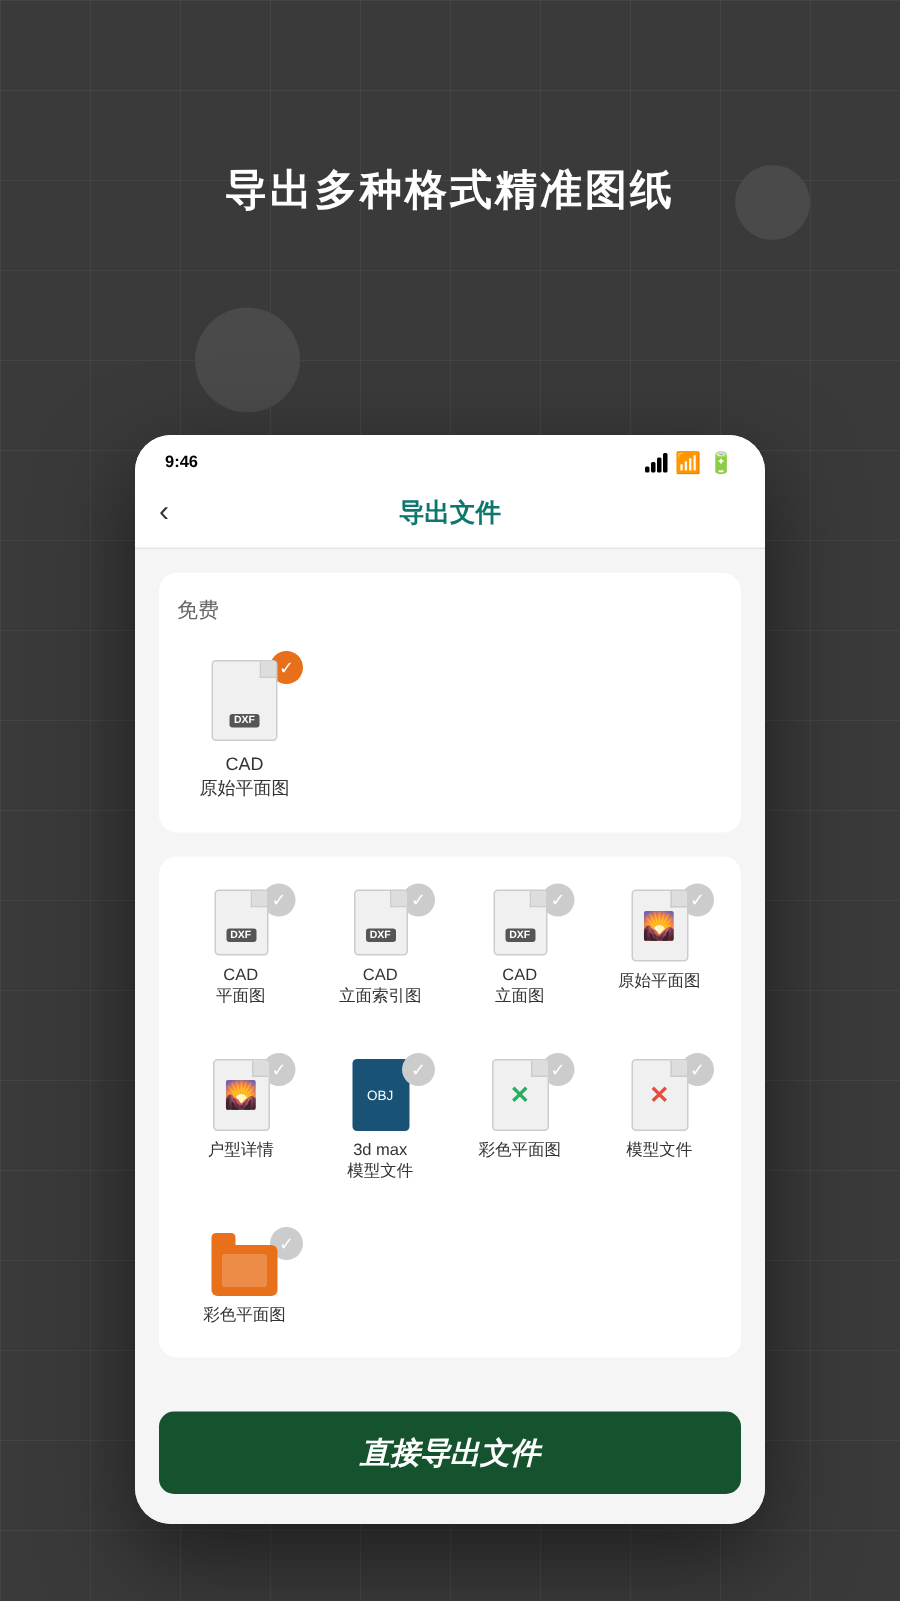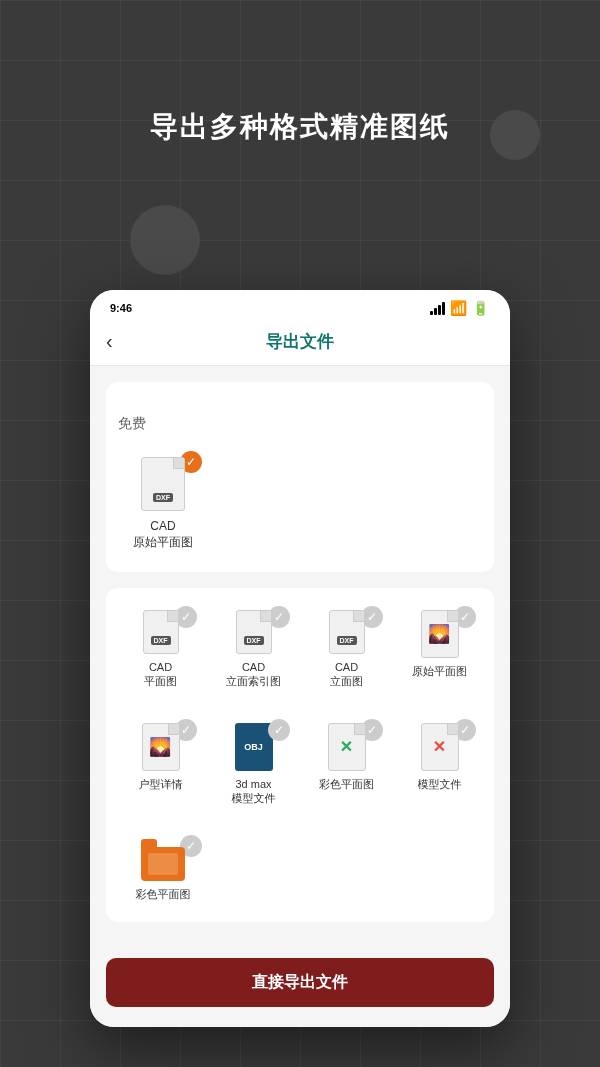--- a/index.html
+++ b/index.html
@@ -105,21 +105,21 @@
       background: #f5f5f5;
       padding: 16px;
       max-height: 700px;
       overflow-y: auto;
     }
 
     .section-label {
       font-size: 14px;
       color: #666;
       margin-bottom: 12px;
-      margin-top: 21px;
+      margin-top: 4px;
     }
 
     
     .file-grid {
       display: grid;
       grid-template-columns: repeat(4, 1fr);
       gap: 8px;
       margin-bottom: 16px;
     }
 
@@ -279,29 +279,30 @@
       line-height: 1.3;
     }
 
     
     .bottom-btn {
       background: #f5f5f5;
       padding: 12px 16px 20px;
     }
     .export-btn {
       width: 100%;
-      background: #7f1d1d;
+      background: #14532d;
       color: white;
       border: none;
       border-radius: 10px;
       padding: 14px;
-      font-size: 16px;
+      font-size: 20px;
       font-weight: 600;
       cursor: pointer;
       text-align: center;
+      font-style: italic;
     }
 
     
     .free-section {
       background: #ffffff;
       border-radius: 12px;
       padding: 12px;
       margin-bottom: 16px;
     }
     .paid-section {
@@ -415,21 +416,21 @@
           <div class="check-badge check-badge-inactive">✓</div>
           <div class="img-icon-wrapper" style="margin-bottom:6px;">
             <span class="img-landscape">🌄</span>
           </div>
           <div class="file-name">户型详情</div>
         </div>
 
         <div class="file-item">
           <div class="check-badge check-badge-inactive">✓</div>
           <div class="obj-icon-wrapper" style="margin-bottom:6px;">
-            <span style="font-size:9px;font-weight:bold;color:white;">OBJ</span>
+            <span style="font-size:9px;font-weight:normal;color:white;">OBJ</span>
           </div>
           <div class="file-name">3d max<br>模型文件</div>
         </div>
 
         <div class="file-item">
           <div class="check-badge check-badge-inactive">✓</div>
           <div class="excel-icon-wrapper" style="margin-bottom:6px;">
             <span class="excel-symbol">✕</span>
           </div>
           <div class="file-name">彩色平面图</div>

